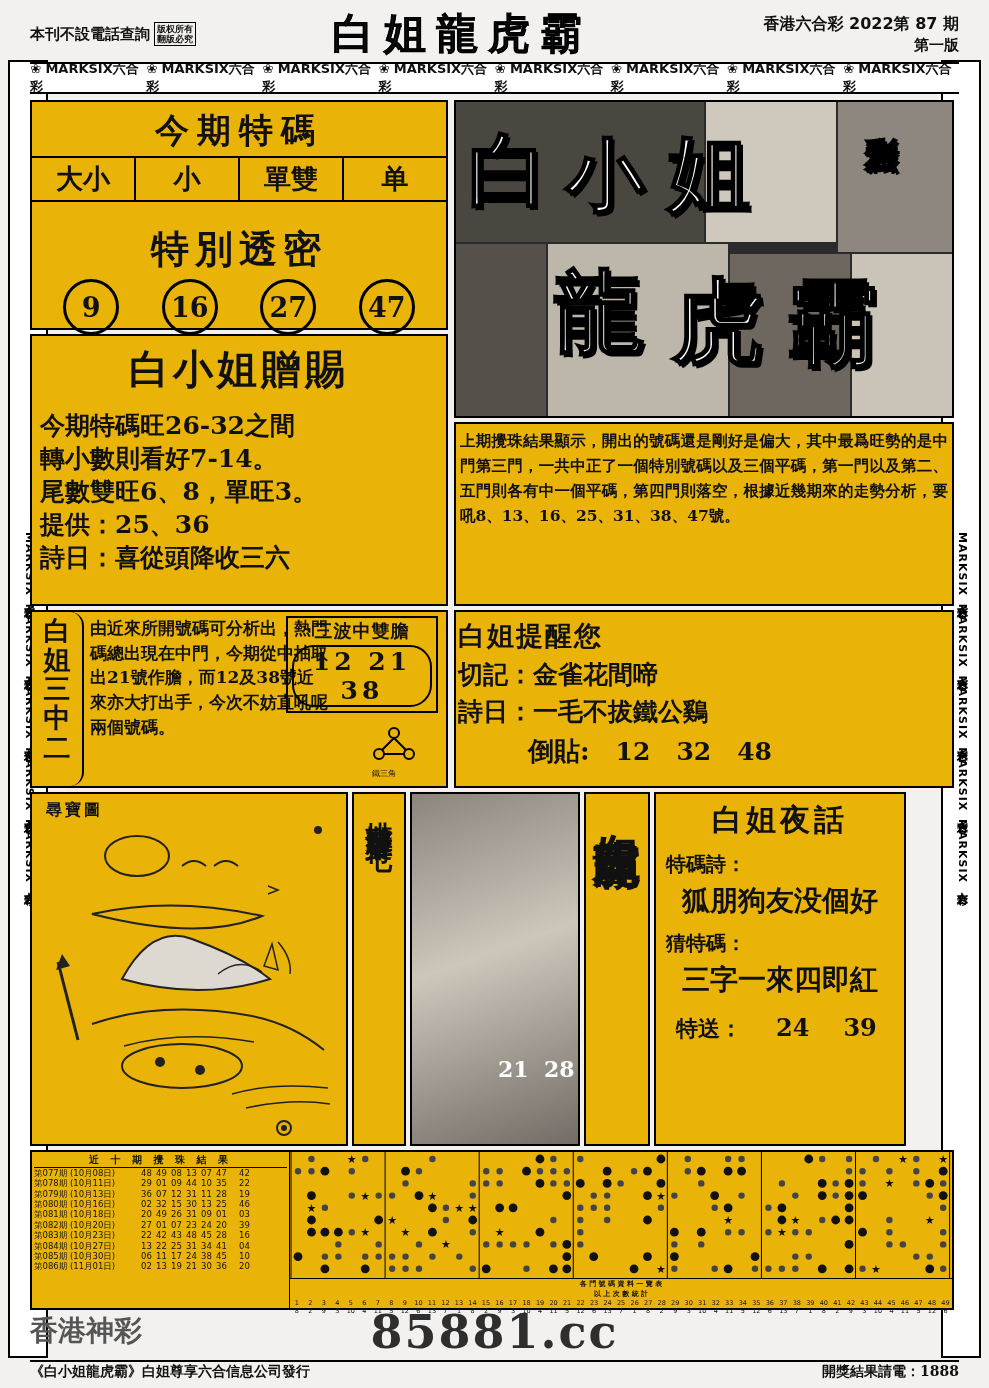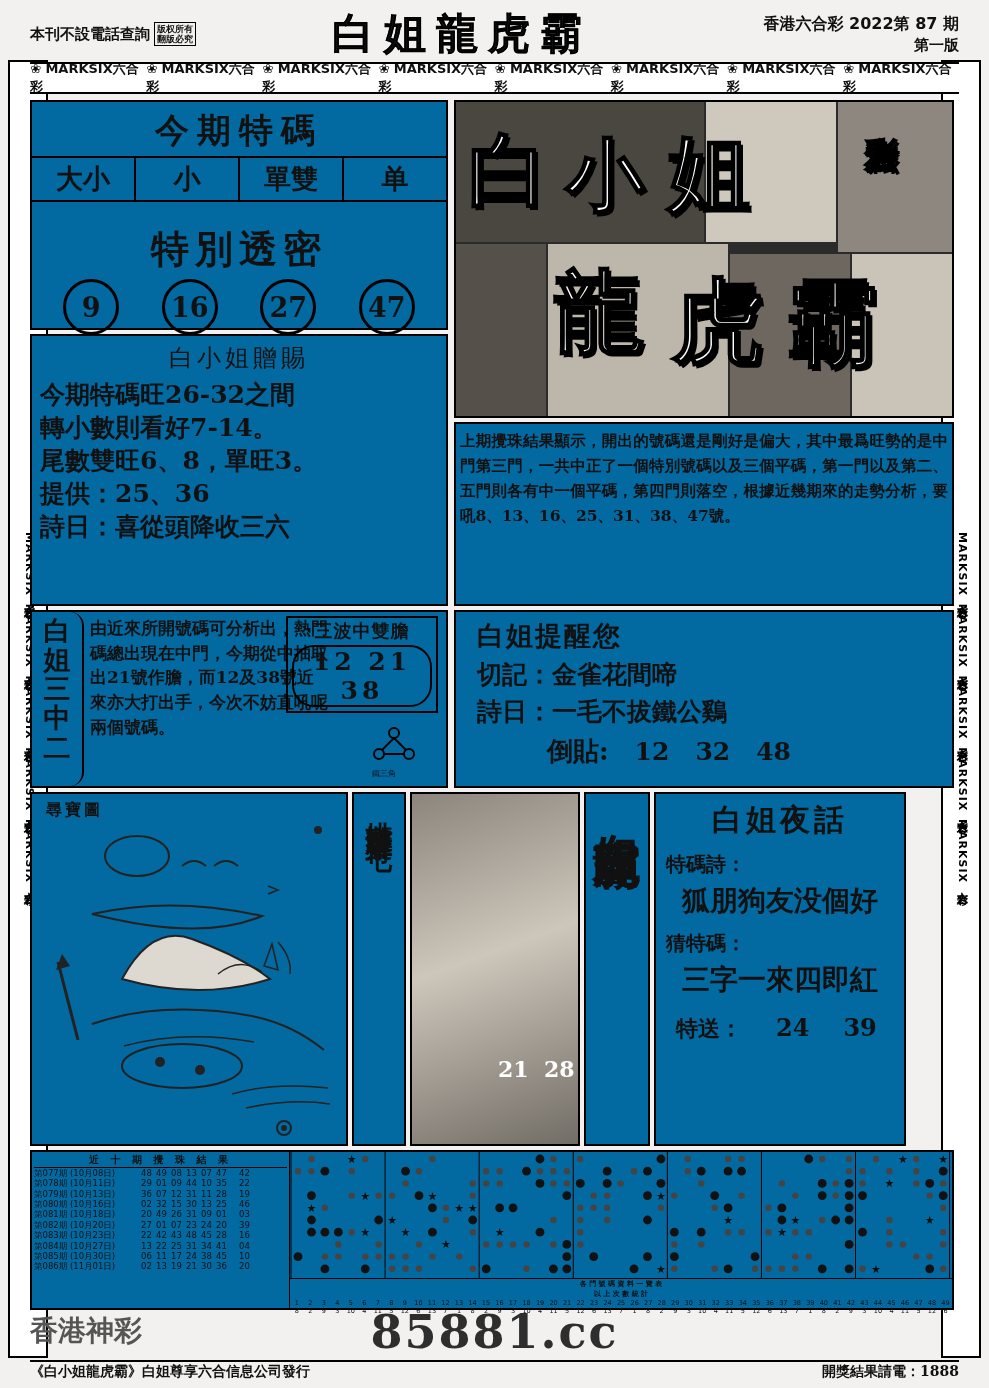--- a/index.html
+++ b/index.html
@@ -58,21 +58,21 @@
   
   .strip {
     position: absolute; left: 30px; right: 30px; top: 62px; height: 32px;
     border-top: 2px solid #000; border-bottom: 2px solid #000;
     display: flex; align-items: center; justify-content: space-around;
     font-weight: bold; font-size: 13px; overflow: hidden;
     background: #fff;
   }
   
   .content { position: absolute; left: 30px; right: 30px; top: 96px; bottom: 90px; }
-  .box { border: 2px solid #000; background: #0369a1; position: absolute; }
+  .box { border: 2px solid #000; background: #eab308; position: absolute; }
   
   #box-tema { left: 0; top: 4px; width: 418px; height: 230px; }
   .tema-title {
     text-align: center; font-size: 34px; font-weight: bold;
     letter-spacing: 8px; padding: 6px 0 2px;
     font-family: "DejaVu Serif","Liberation Serif",serif;
   }
   .tema-row { display: flex; border-top: 2px solid #000; border-bottom: 2px solid #000; }
   .tema-cell {
     flex: 1; text-align: center; font-size: 27px; font-weight: bold;
@@ -85,22 +85,22 @@
   }
   .balls { display: flex; justify-content: space-around; align-items: center; padding: 2px 10px 8px; }
   .ball {
     width: 56px; height: 56px; border-radius: 50%; border: 3px solid #000;
     display: flex; align-items: center; justify-content: center;
     font-size: 27px; font-weight: bold;
     font-family: "DejaVu Serif","Liberation Serif",serif;
   }
   #box-gift { left: 0; top: 238px; width: 418px; height: 272px; padding: 4px 8px; }
   .gift-title {
-    text-align: center; font-size: 24px; font-weight: normal; letter-spacing: 4px;
-    font-family: "DejaVu Serif","Liberation Serif",serif; margin: 2px 0 4px;
+    text-align: center; font-size: 40px; font-weight: bold; letter-spacing: 4px;
+    font-family: "DejaVu Serif","Liberation Serif",serif; margin: 2px 0 12px;
   }
   .gift-line {
     font-size: 25px; font-weight: bold; line-height: 1.32;
     font-family: "DejaVu Serif","Liberation Serif",serif;
     white-space: nowrap;
   }
   #box-three { left: 0; top: 514px; width: 418px; height: 178px; display: flex; }
   .three-side {
     width: 52px; border-right: 2px solid #000; text-align: center;
     font-size: 27px; font-weight: bold; line-height: 1.08; padding-top: 4px;
@@ -125,21 +125,21 @@
   .tri-mark span { font-size: 8px; }
   
   #box-photo { left: 424px; top: 4px; width: 500px; height: 318px; overflow: hidden; background: #2b2b2b; }
   #box-report { left: 424px; top: 326px; width: 500px; height: 184px; display: flex; padding: 4px; }
   .report-side {
     width: 46px; text-align: center; font-size: 24px; font-weight: bold; line-height: 1.12;
     font-family: "DejaVu Serif","Liberation Serif",serif;
   }
   .report-body { flex: 1; font-size: 15.5px; line-height: 1.62; text-align: justify;
     font-family: "DejaVu Serif","Liberation Serif",serif; font-weight: bold; }
-  #box-remind { left: 424px; top: 514px; width: 500px; height: 178px; padding: 6px 21px; }
+  #box-remind { left: 424px; top: 514px; width: 500px; height: 178px; padding: 6px 2px; }
   .remind-title { font-size: 27px; font-weight: bold; letter-spacing: 2px;
     font-family: "DejaVu Serif","Liberation Serif",serif; }
   .remind-line { font-size: 25px; font-weight: bold; margin-top: 4px;
     font-family: "DejaVu Serif","Liberation Serif",serif; }
   .remind-bottom { display: flex; align-items: baseline; gap: 26px; margin-top: 6px; padding-left: 70px; }
   .remind-bottom .lbl { font-size: 26px; font-weight: bold;
     font-family: "DejaVu Serif","Liberation Serif",serif; }
   .remind-bottom .n { font-size: 25px; font-weight: bold;
     font-family: "DejaVu Serif","Liberation Serif",serif; }
   

